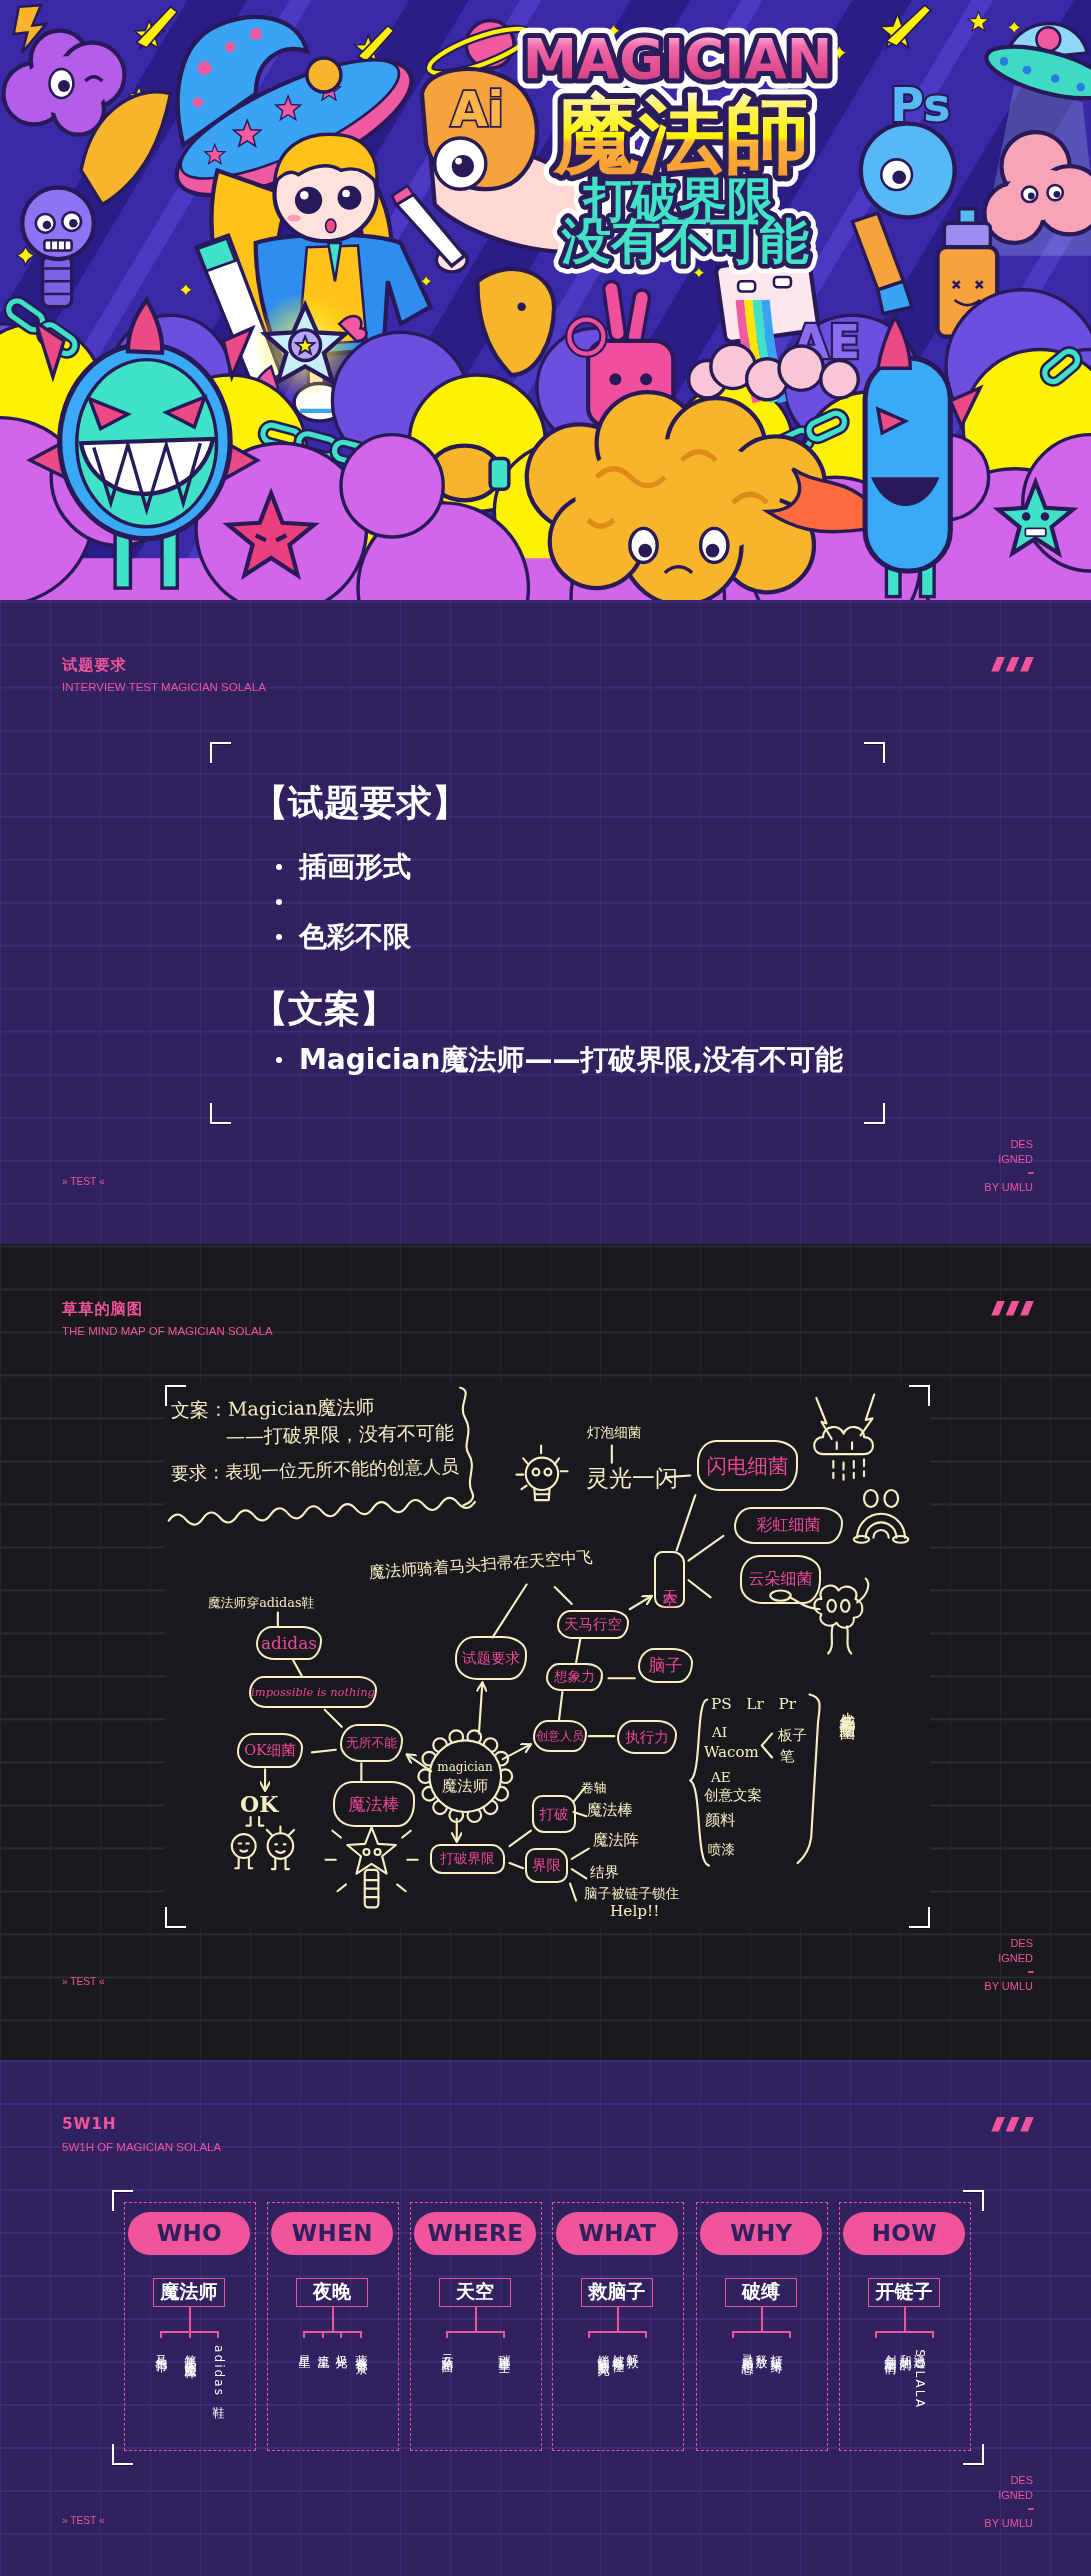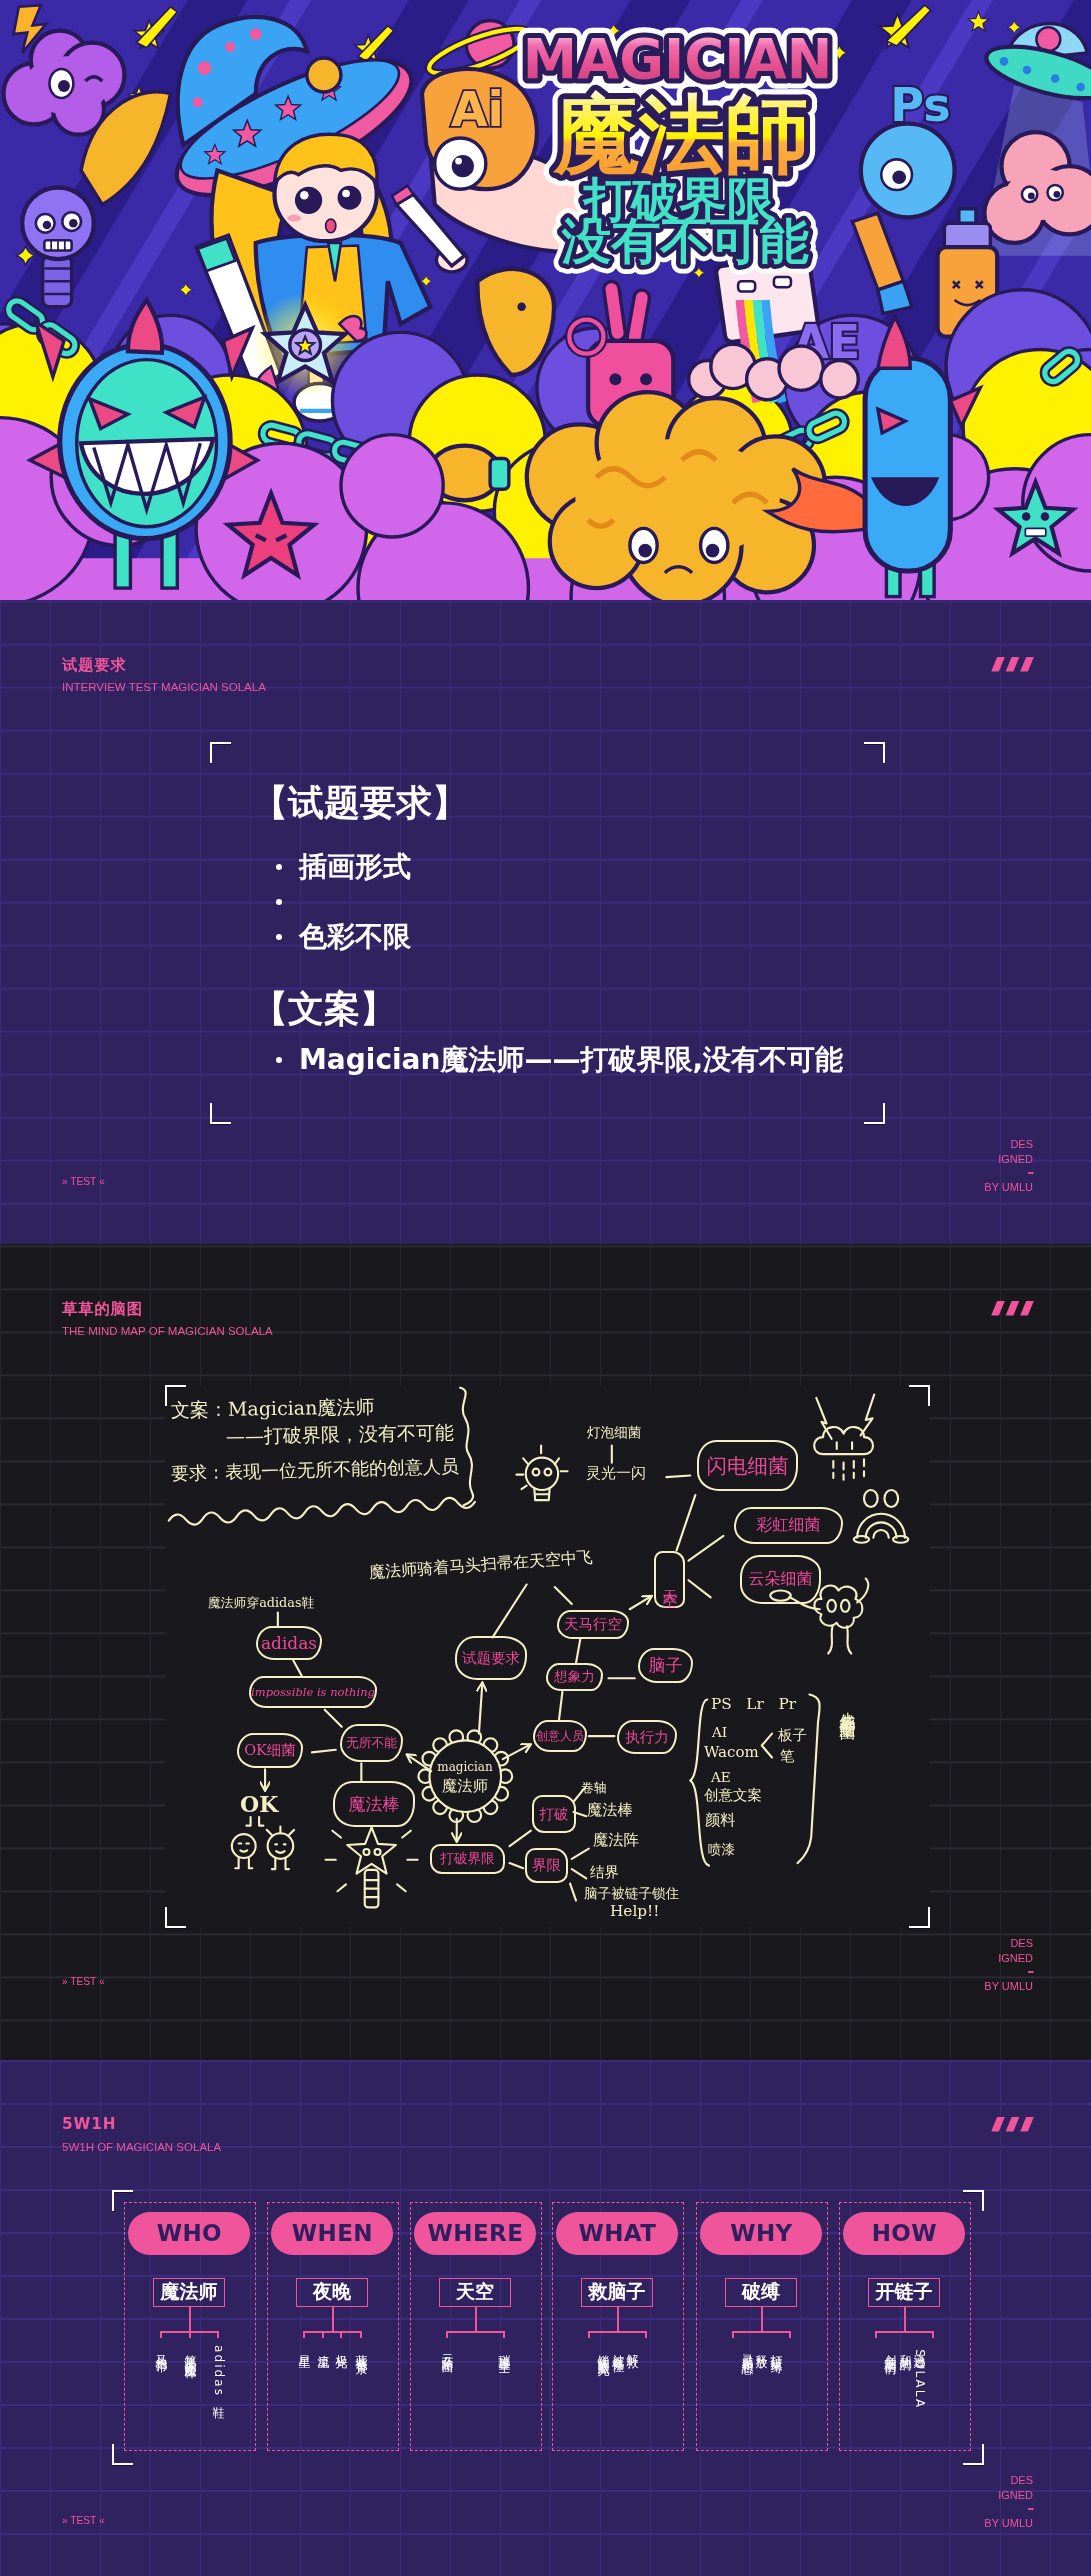--- a/index.html
+++ b/index.html
@@ -574,21 +574,21 @@
           <path d="M475,584 L482,604"></path>
         </g>
       </g>
     </svg>
 
     <div class="mm-t" style="left:6px;top:12px;font-size:19px;transform:rotate(-1deg)">文案：Magician魔法师</div>
     <div class="mm-t" style="left:61px;top:38px;font-size:19px;transform:rotate(-1deg)">——打破界限，没有不可能</div>
     <div class="mm-t" style="left:6px;top:74px;font-size:18px;transform:rotate(-1.5deg)">要求：表现一位无所不能的创意人员</div>
 
     <div class="mm-t" style="left:422px;top:39px;font-size:13.6px">灯泡细菌</div>
-    <div class="mm-t" style="left:421px;top:79px;font-size:15px">灵光一闪</div>
+    <div class="mm-t" style="left:421px;top:79px;font-size:23px">灵光一闪</div>
     <div class="mm-n" style="left:532px;top:54px;width:101px;height:51px;font-size:20.5px">闪电细菌</div>
     <div class="mm-n" style="left:569px;top:121px;width:109px;height:37px;font-size:16px">彩虹细菌</div>
     <div class="mm-n" style="left:575px;top:169px;width:81px;height:49px;font-size:16px">云朵细菌</div>
     <div class="mm-n vert" style="left:489px;top:165px;width:31px;height:57px;font-size:15.3px;border-radius:8.5px 12px 8.5px 10.2px">天空</div>
     <div class="mm-t" style="left:204px;top:170px;font-size:16px;transform:rotate(-4deg)">魔法师骑着马头扫帚在天空中飞</div>
     <div class="mm-t" style="left:43px;top:210px;font-size:12.8px">魔法师穿adidas鞋</div>
     <div class="mm-n" style="left:91px;top:240px;width:66px;height:34px;font-size:17px">adidas</div>
     <div class="mm-n" style="left:84px;top:290px;width:128px;height:32px;font-size:11.5px;font-style:italic">impossible is nothing</div>
     <div class="mm-n" style="left:72px;top:347px;width:66px;height:35px;font-size:14.5px">OK细菌</div>
     <div class="mm-n" style="left:175px;top:338px;width:63px;height:38px;font-size:12.8px">无所不能</div>

